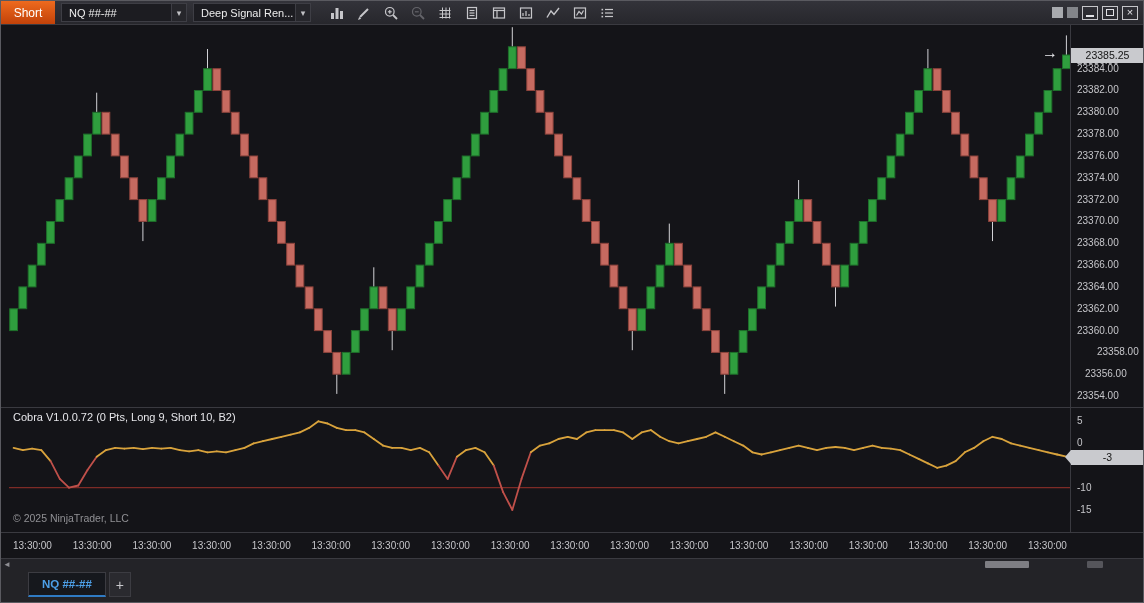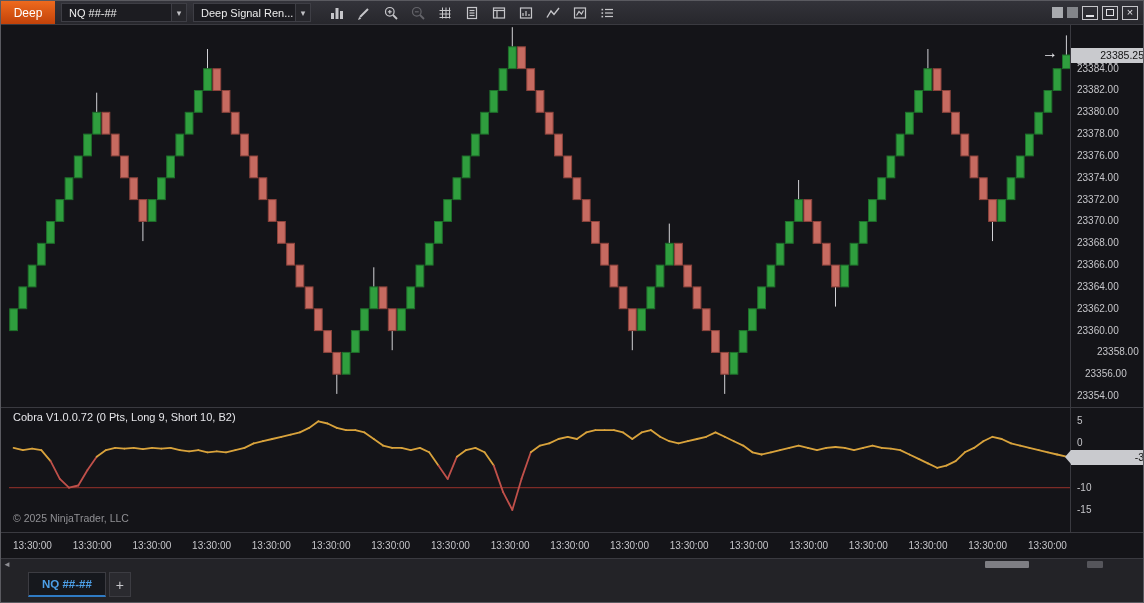--- a/index.html
+++ b/index.html
@@ -28,21 +28,21 @@
   .chart-region{position:absolute;top:24px;left:0;width:1144px;height:533px;background:#141418}
   #renko{position:absolute;left:8px;top:0}
   .price-axis{position:absolute;left:1069px;top:0;width:75px;height:382px;border-left:1px solid #3A3A40}
   .tick{position:absolute;left:6px;font-size:10px;color:#C6C6CA;line-height:12px;white-space:nowrap}
   .panel-divider{position:absolute;top:382px;left:0;width:1144px;height:1px;background:#3A3A40}
   .ind-panel{position:absolute;left:8px;top:383px;width:1062px;height:124px}
   #cobra{position:absolute;left:0;top:0}
   .ind-label{position:absolute;left:4px;top:3px;font-size:11px;color:#E6E6EA}
   .copyright{position:absolute;left:4px;bottom:8px;font-size:10.5px;color:#909094}
   .ind-axis{position:absolute;left:1069px;top:383px;width:75px;height:124px;border-left:1px solid #3A3A40}
-  .price-badge,.ind-badge{position:absolute;left:1070px;width:73px;height:15px;background:#C9CACE;color:#141414;font-size:10.5px;text-align:right;line-height:15px;z-index:3}
+  .price-badge,.ind-badge{position:absolute;left:1070px;width:73px;height:15px;background:#C9CACE;color:#141414;font-size:10.5px;text-align:center;line-height:15px;z-index:3}
   .ind-badge::before{content:"";position:absolute;left:-6px;top:0;border-top:7.5px solid transparent;border-bottom:7.5px solid transparent;border-right:6px solid #C9CACE}
   .last-arrow{position:absolute;left:1041px;font-size:16px;font-weight:bold;color:#ECECF0;z-index:3}
   .time-sep{position:absolute;top:507px;left:0;width:1144px;height:1px;background:#3A3A40}
   .time-axis{position:absolute;left:8px;top:508px;width:1062px;height:25px;display:flex;justify-content:space-between;align-items:center;padding:0 4px}
   .time-axis span{font-size:10px;color:#C6C6CA}
 
   
   .scrollbar{position:absolute;top:557px;left:0;width:1144px;height:12px;background:#232328;border-top:1px solid #3A3A40}
   .scroll-left{position:absolute;left:2px;top:1px;font-size:8px;color:#8E8E94;line-height:10px}
   .scroll-handle{position:absolute;left:984px;top:2px;width:44px;height:7px;background:#7E7E84;border-radius:1px}
@@ -53,21 +53,21 @@
   .tab{margin-left:27px;margin-top:2px;height:25px;padding:0 13px;background:#16181D;border:1px solid #3C3C42;border-bottom:2px solid #2F7BC4;display:flex;align-items:center}
   .tab span{color:#4DA0E8;font-size:11.5px;font-weight:bold}
   .add-tab{margin-left:3px;margin-top:2px;width:22px;height:25px;background:#2A2A2F;border:1px solid #3C3C42;color:#C8C8CC;font-size:14px;display:flex;align-items:center;justify-content:center}
 </style>
 </head>
 <body>
 
 <div class="window">
 
   <div class="toolbar">
-    <div class="chart-btn">Deep</div>
+    <div class="chart-btn">Short</div>
 
     <div class="combo instrument">
       <span class="combo-text">NQ ##-##</span>
       <span class="chev">▾</span>
     </div>
 
     <div class="combo bartype">
       <span class="combo-text">Deep Signal Ren...</span>
       <span class="chev">▾</span>
     </div>

